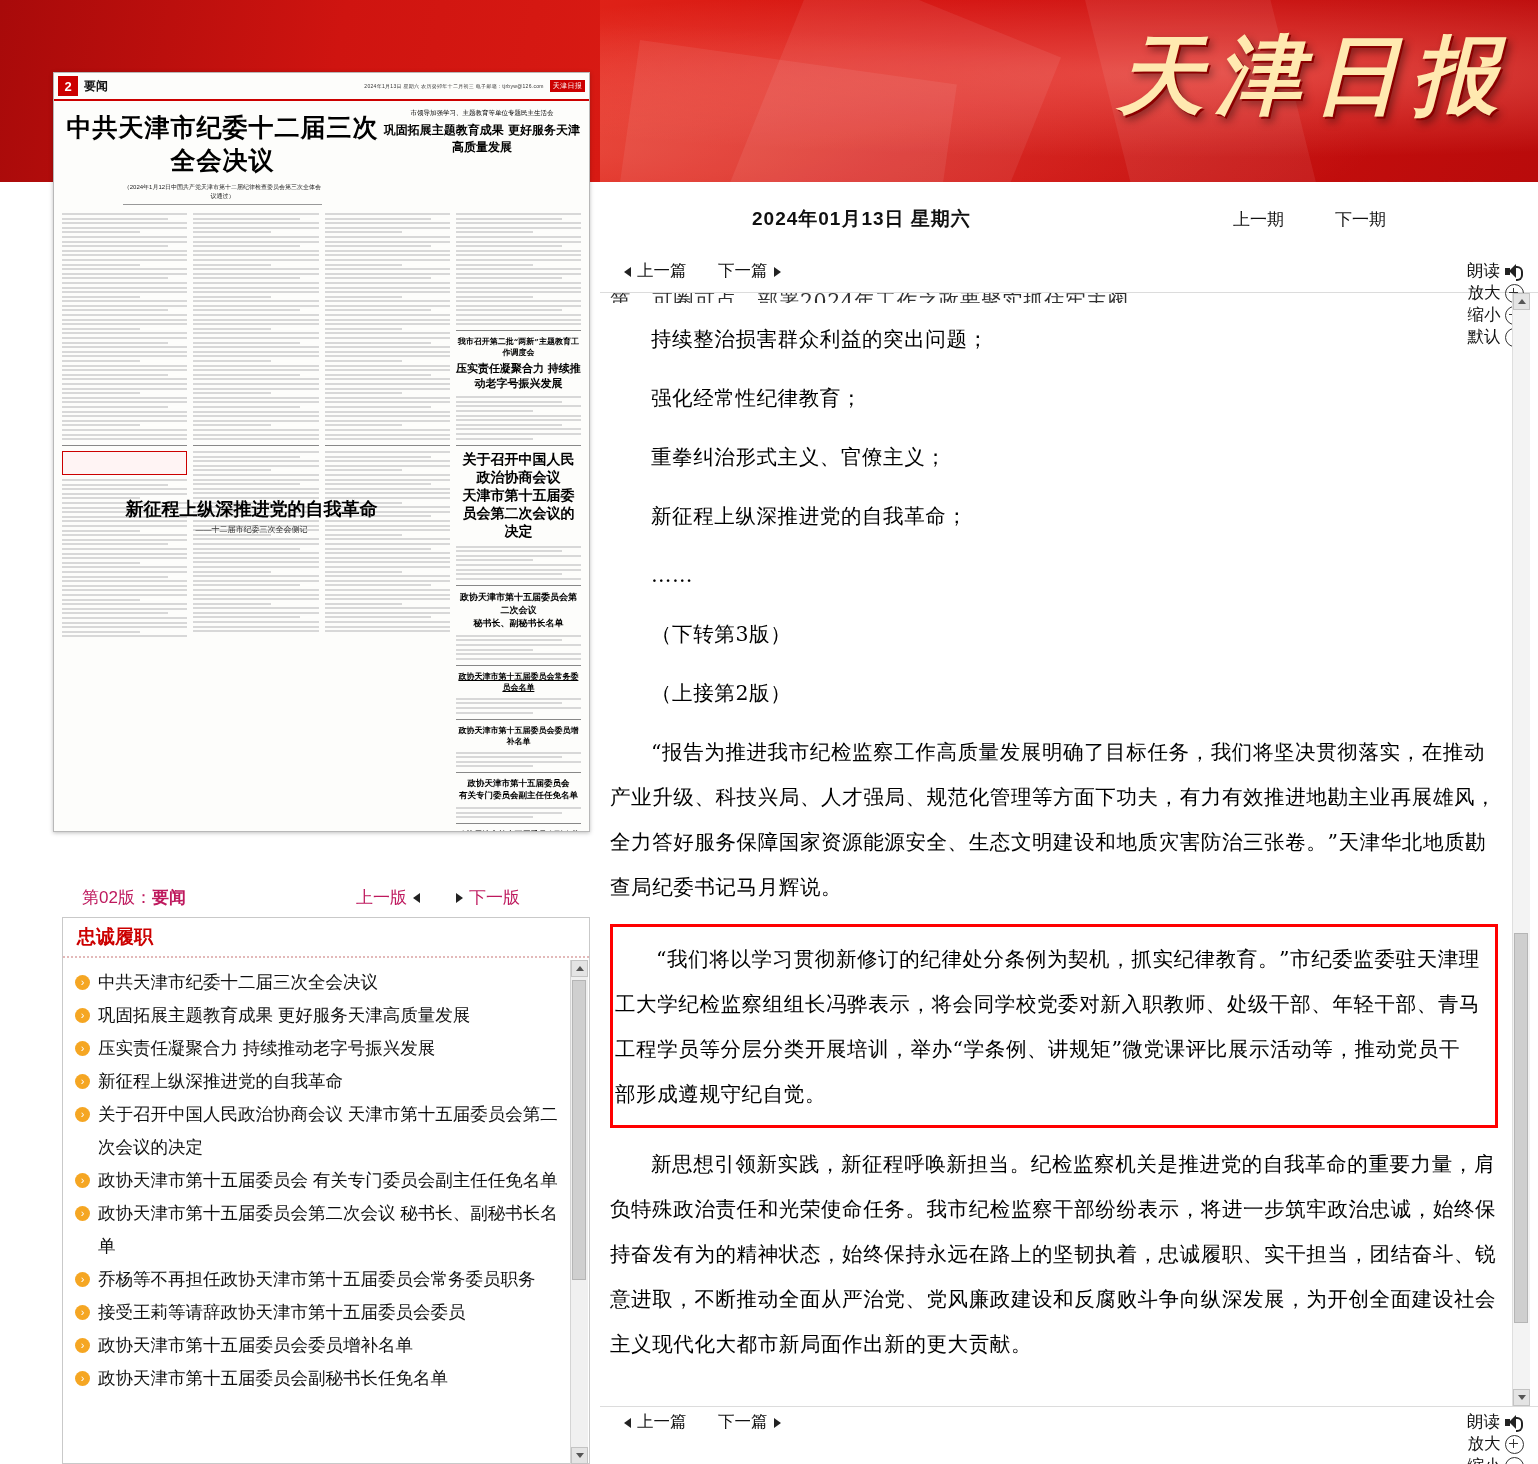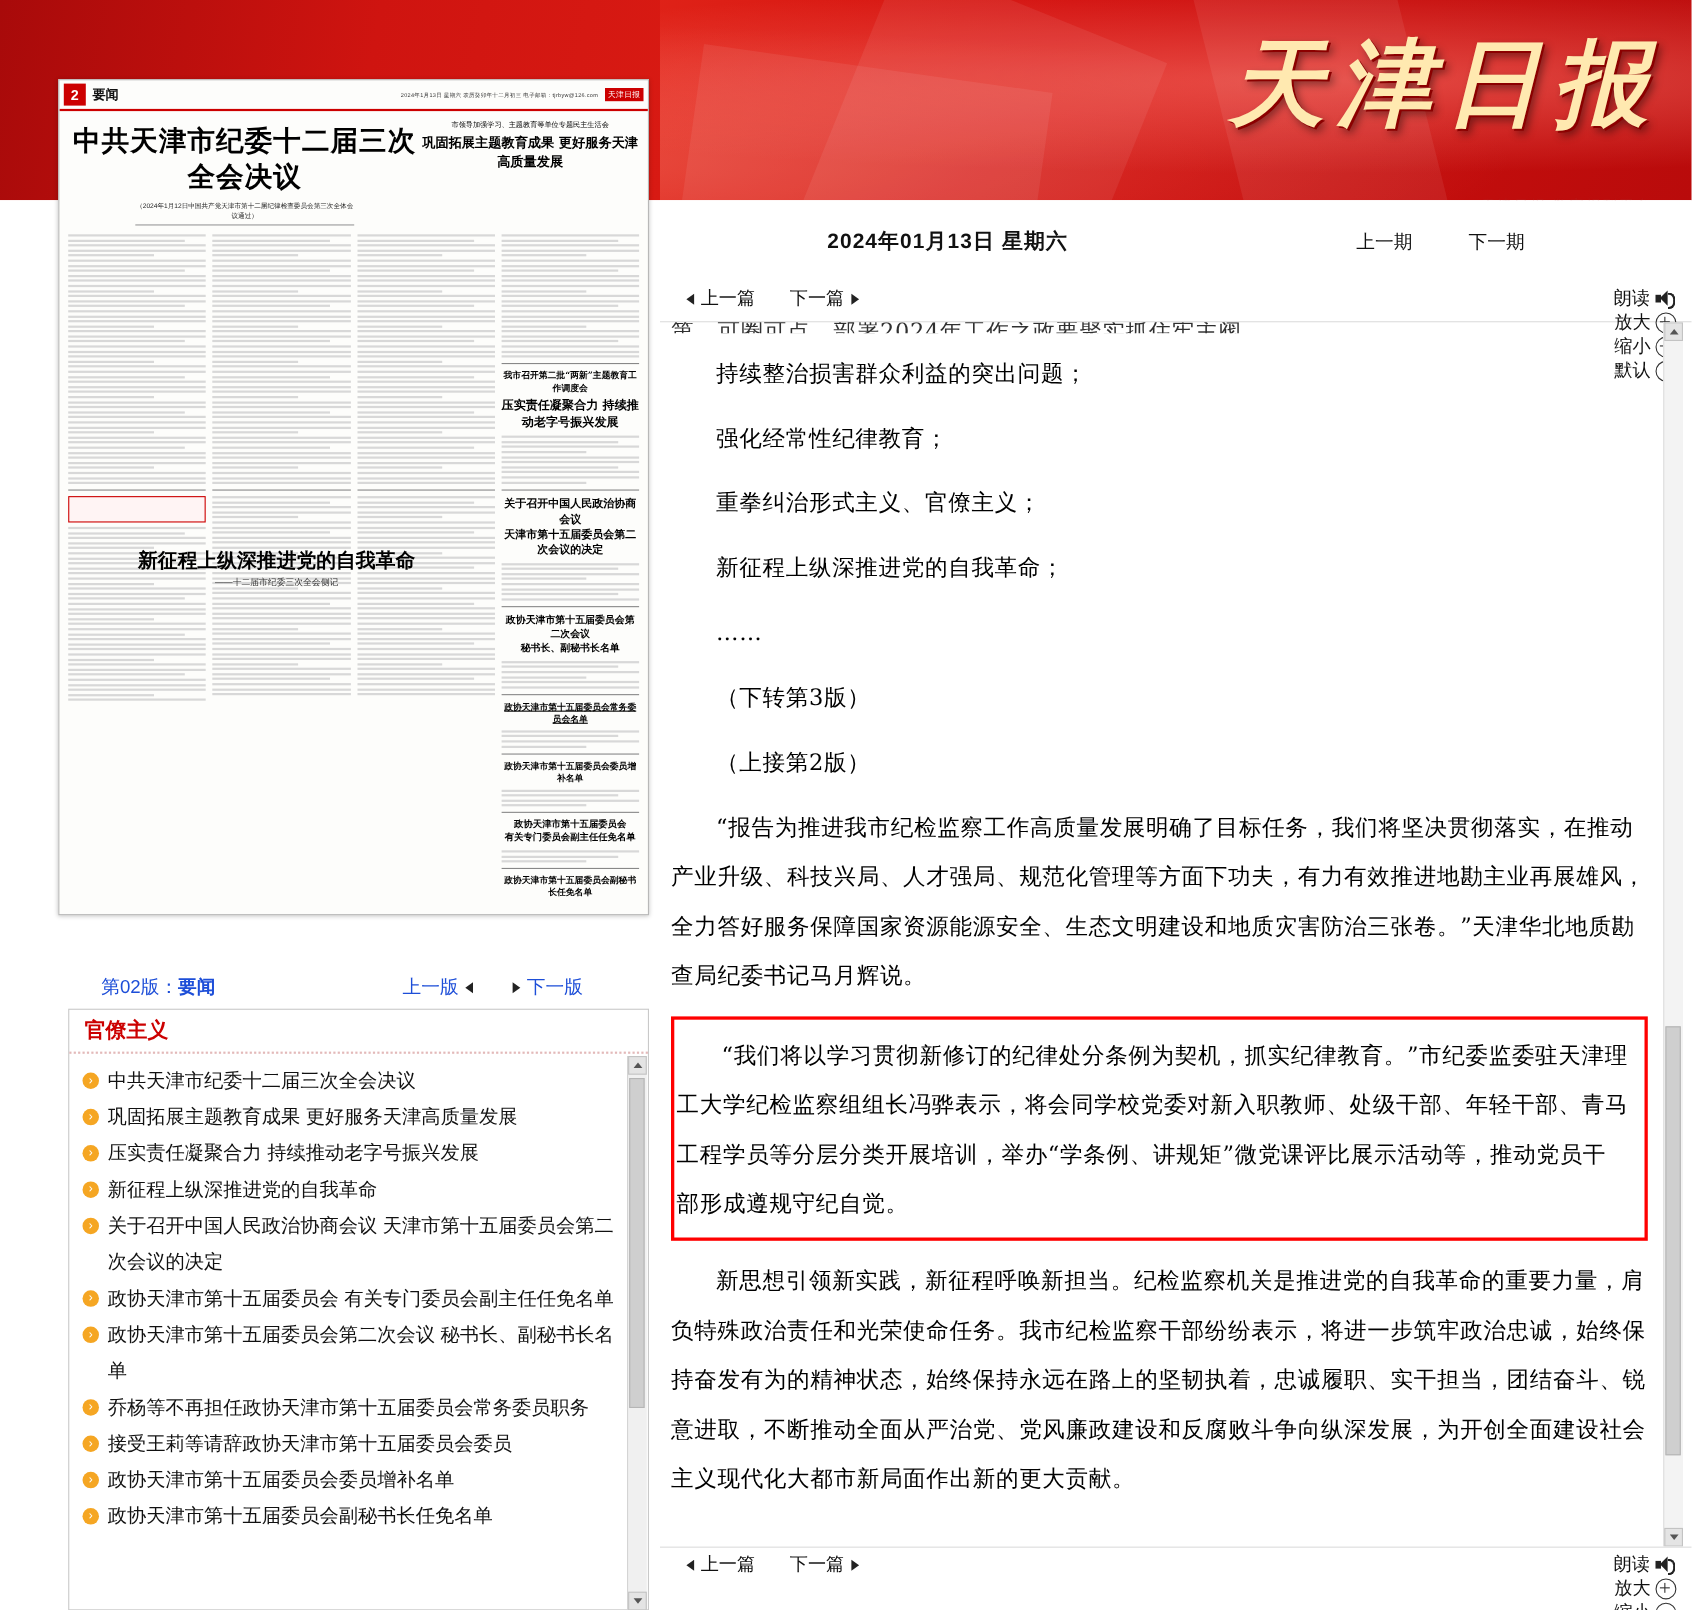--- a/index.html
+++ b/index.html
@@ -175,27 +175,27 @@
     text-align: center;
     font-family: "DejaVu Serif","Liberation Serif",serif;
     margin-top: 4px;
   }
   .pt-hl2s {
     font-size: 8px; text-align:center; color:#333; margin-top:3px;
   }
 
   .page-nav {
     position: absolute;
-    left: 14px; top: 698px;
+    left: 4px; top: 698px;
     width: 600px;
     height: 34px;
     display: flex;
     align-items: center;
     font-size: 17px;
-    color: #1d4ed8;
+    color: #be185d;
   }
   .page-nav .cur { margin-left: 78px; }
   .page-nav .cur b { font-weight: bold; }
   .page-nav .prev { margin-left: 170px; cursor: pointer; }
   .page-nav .next { margin-left: 36px; cursor: pointer; }
   .tri-l { display:inline-block; width:0;height:0;border-top:5px solid transparent;border-bottom:5px solid transparent;border-right:7px solid #222; margin-left:6px; vertical-align:middle;}
   .tri-r { display:inline-block; width:0;height:0;border-top:5px solid transparent;border-bottom:5px solid transparent;border-left:7px solid #222; margin-right:6px; vertical-align:middle;}
 
   
   .titlenav {
@@ -768,21 +768,21 @@
                 <div class="pt-line"></div>
                 <div class="pt-line s"></div>
                 <div class="pt-line"></div>
               <div class="pt-line"></div>
                 <div class="pt-line m"></div>
                 <div class="pt-line"></div>
                 <div class="pt-line"></div>
                 <div class="pt-line s"></div>
             </div>
             <div class="pt-rule"></div>
-            <div class="pt-block-title" style="font-size:10px;white-space:pre-line;font-family:Liberation Mono, monospace;">关于召开中国人民政治协商会议
+            <div class="pt-block-title" style="font-size:14px;white-space:pre-line;font-family:Liberation Mono, monospace;">关于召开中国人民政治协商会议
 天津市第十五届委员会第二次会议的决定</div>
             <div style="margin-top:5px;">
               <div class="pt-line"></div>
                 <div class="pt-line m"></div>
                 <div class="pt-line"></div>
                 <div class="pt-line s"></div>
                 <div class="pt-line"></div>
               <div class="pt-line"></div>
                 <div class="pt-line m"></div>
                 <div class="pt-line"></div>
@@ -834,21 +834,21 @@
       </div>
     </div>
 
     <div class="page-nav">
       <span class="cur"><span>第02版：</span><b>要闻</b></span>
       <span class="prev"><span>上一版</span><span class="tri-l"></span></span>
       <span class="next"><span class="tri-r"></span><span>下一版</span></span>
     </div>
 
     <div class="titlenav">
-      <div class="titlenav-head">官僚主义</div>
+      <div class="titlenav-head">忠诚履职</div>
       <div class="titlenav-list">
         <div class="tn-item">
             <span class="tn-bullet">›</span>
             <span class="tn-text">中共天津市纪委十二届三次全会决议</span>
           </div>
         <div class="tn-item">
             <span class="tn-bullet">›</span>
             <span class="tn-text">巩固拓展主题教育成果  更好服务天津高质量发展</span>
           </div>
         <div class="tn-item">

